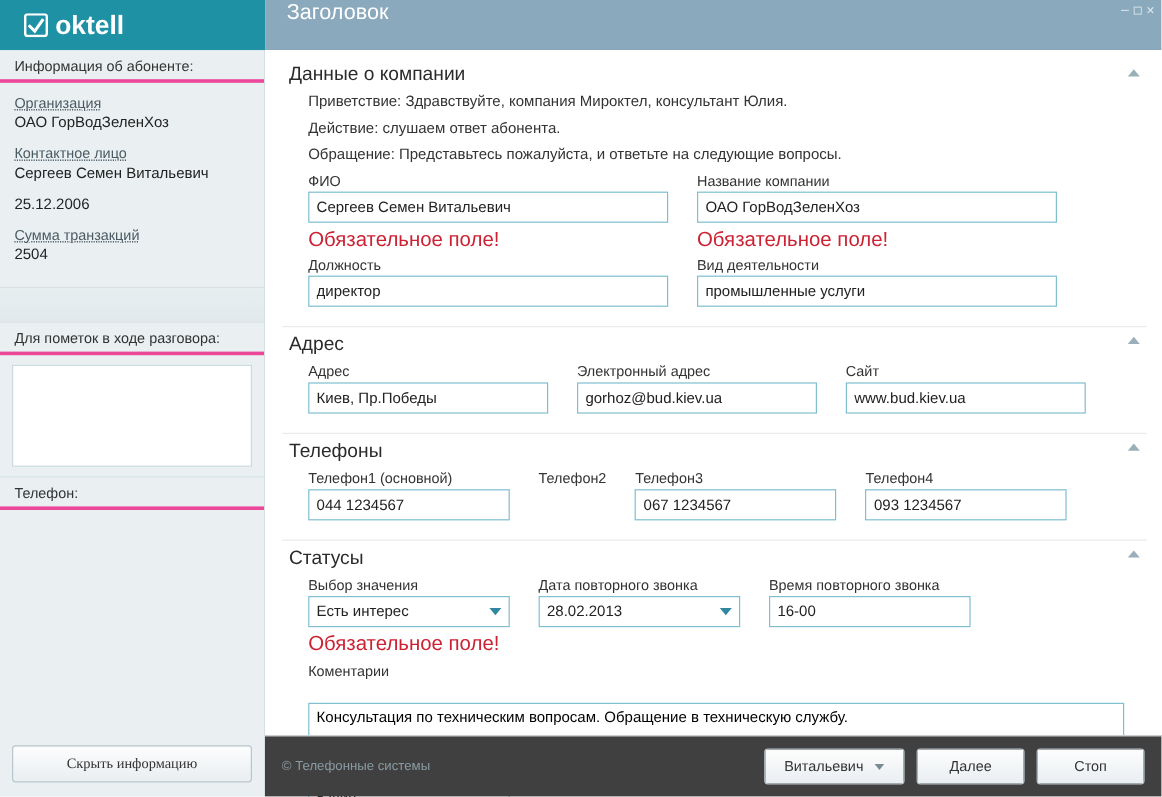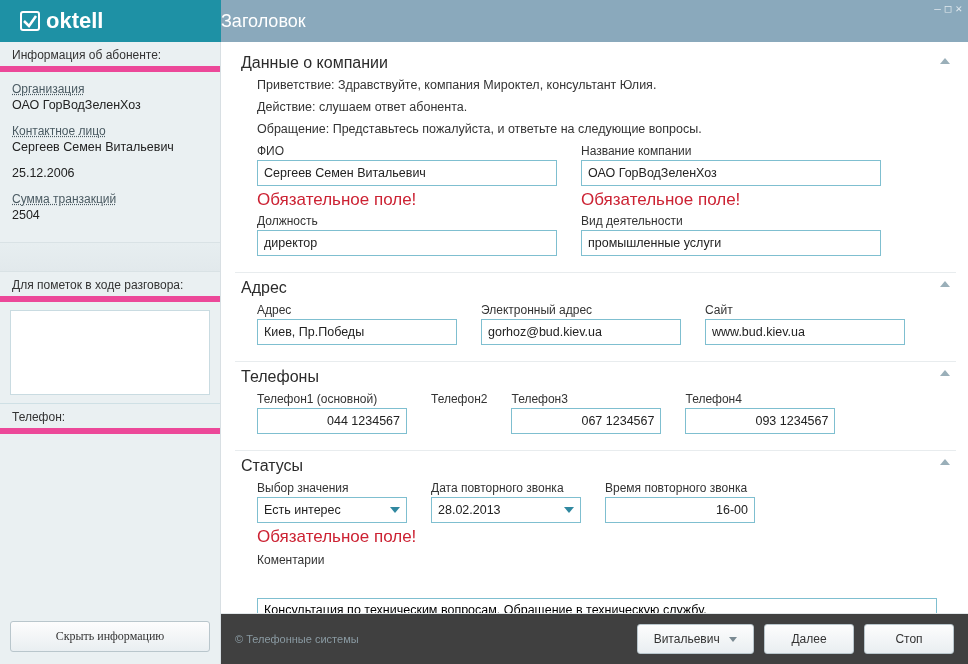--- a/index.html
+++ b/index.html
@@ -29,42 +29,42 @@
     font-size: 22px;
     font-weight: 600;
   }
   .titlebar-logo svg { margin-right: 6px; }
   .titlebar-title {
     flex: 1;
     background: #8aa9bc;
     color: #fff;
     font-size: 18px;
     display: flex;
-    align-items: center;
+    padding-left: 18px;
     position: relative;
   }
   .win-controls {
     position: absolute; top: 2px; right: 6px;
     display: flex; gap: 4px; color: #e0e8ed;
   }
   .win-controls span { font-size: 11px; cursor: pointer; font-family: monospace; }
 
   
   .layout { display: flex; height: calc(100% - 42px); }
   .sidebar {
     width: 221px;
     background: #eaf0f2;
     display: flex;
     flex-direction: column;
     border-right: 1px solid #d8dfe3;
   }
   .sb-section-title {
     padding: 6px 12px 4px 12px;
     font-size: 12px;
-    border-bottom: 6px solid #ec4899;
+    border-bottom: 3px solid #ec4899;
     background: #eaf0f2;
   }
   .sb-body { padding: 10px 24px 8px 12px; }
   .sb-field-label {
     text-decoration: underline dotted;
     color: #4a5a62;
     font-size: 12px;
     margin-bottom: 2px;
     display: block;
   }
@@ -146,21 +146,21 @@
     cursor: pointer;
   }
   .select .tri {
     width: 0; height: 0;
     border-left: 5px solid transparent;
     border-right: 5px solid transparent;
     border-top: 6px solid #3088a0;
     margin-left: 6px;
   }
   .err { color: #c23; font-size: 17px; margin: 2px 0 6px 18px; }
-  .w-s { width: 150px; text-align: right; }
+  .w-s { width: 168px; }
   .w-m { width: 200px; }
   .w-l { width: 300px; }
   .comment-area {
     width: 680px;
     height: 42px;
     border: 1px solid #7fbfd0;
     padding: 4px 6px;
     font-family: inherit;
     font-size: 12.5px;
     resize: none;
@@ -333,21 +333,21 @@
             <span class="tri"></span>
           </div>
         </div>
         <div class="fld">
           <label>Время повторного звонка</label>
           <input class="w-s" type="text" value="16-00" style="">
         </div>
       </div>
       <div class="err">Обязательное поле!</div>
 
-      <div class="row" style="flex-direction:column; gap:12px;">
+      <div class="row" style="flex-direction:column; gap:0;">
         <label>Коментарии</label>
         <textarea class="comment-area" style="">Консультация по техническим вопросам. Обращение в техническую службу.</textarea>
       </div>
 
       <div class="row" style="margin-top:8px;">
         <div class="fld">
           <label>Оператор</label>
           <input class="w-s" type="text" value="Юлия" style="">
         </div>
       </div>

